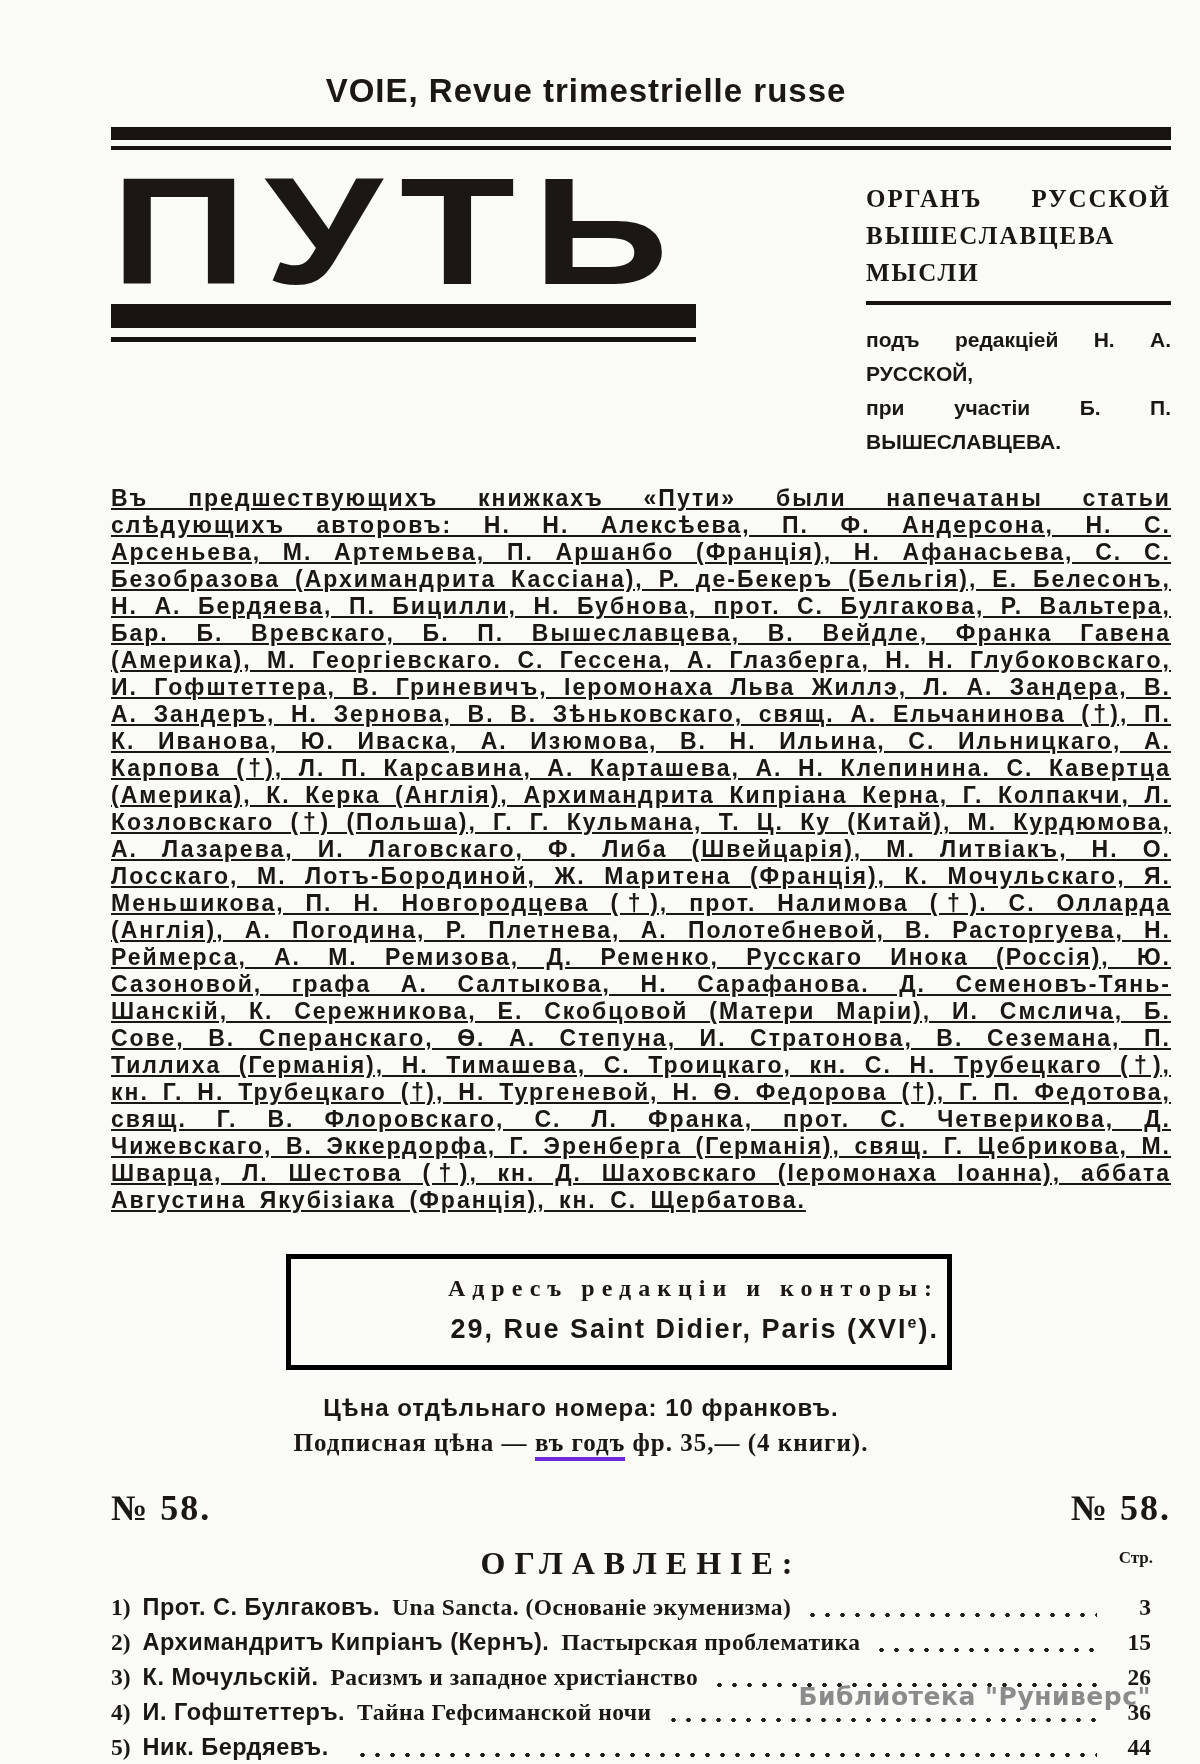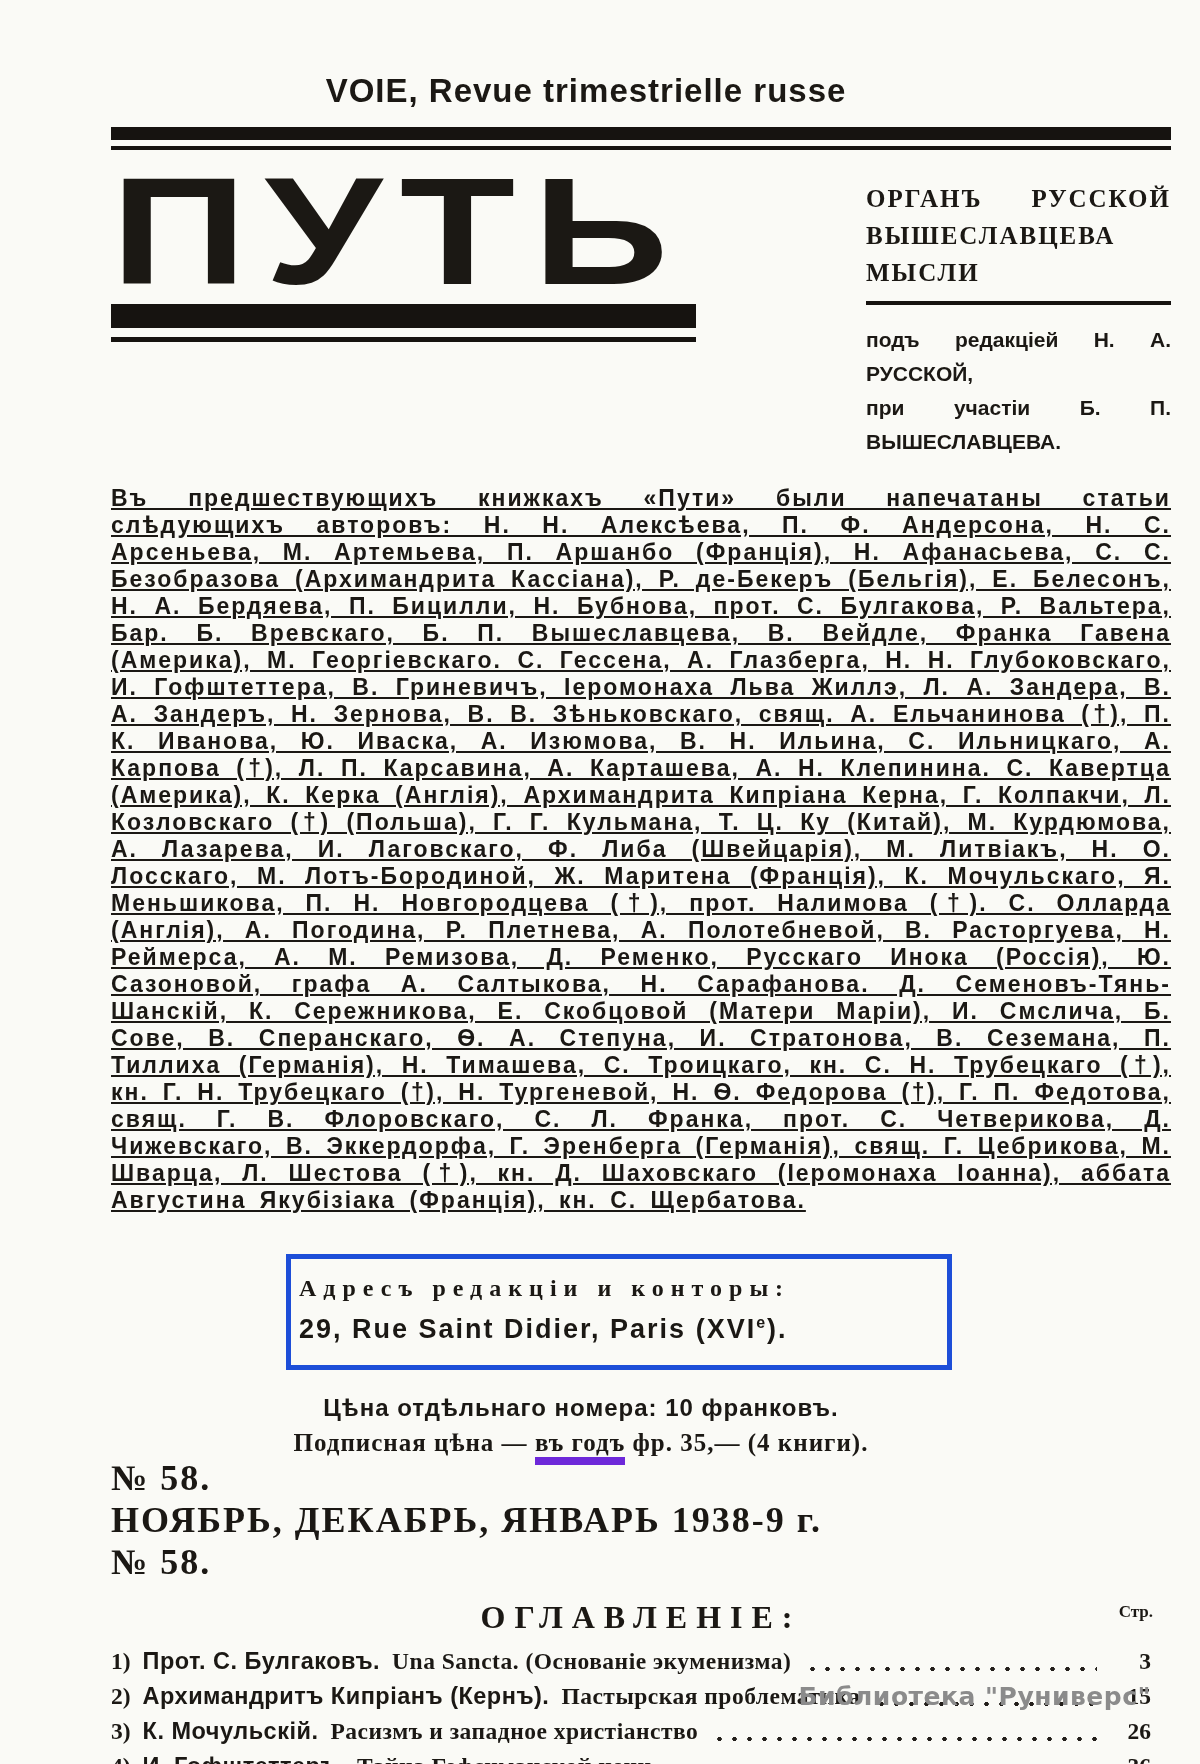--- a/index.html
+++ b/index.html
@@ -59,48 +59,49 @@
     font-weight:700;font-size:23px;line-height:27px;
     letter-spacing:2px;word-spacing:5px;
     text-align:justify;
     text-decoration:underline;
   }
 
   
   .address-box{
     width:640px;
     margin:40px 0 0 175px;
-    border:5px solid #1d4ed8;
+    border:5px solid #000000;
     padding:16px 8px 20px;
-    text-align:left;
+    text-align:right;
   }
   .address-heading{font-size:24px;letter-spacing:7px;font-weight:600;}
   .address-street{
     margin-top:12px;
     font-family:"Liberation Sans", sans-serif;
     font-weight:bold;font-size:27px;letter-spacing:2px;
   }
   .address-street sup{font-size:16px;}
 
   
   .price-single{
     margin-top:24px;text-align:center;position:relative;left:-60px;
     font-family:"Liberation Sans", sans-serif;
     font-weight:bold;font-size:24px;letter-spacing:1px;
   }
   .price-subscription{
     margin-top:7px;text-align:center;position:relative;left:-60px;
     font-size:25px;letter-spacing:1px;font-weight:600;
   }
-  .underlined{border-bottom:8px solid #6d28d9;padding-bottom:1px;}
+  .underlined{border-bottom:4px solid #6d28d9;padding-bottom:1px;}
 
   
   .issue-line{
+    margin-top:30px;
     display:flex;justify-content:space-between;align-items:baseline;
-    font-weight:bold;font-size:36px;letter-spacing:2px;flex-direction:column;
+    font-weight:bold;font-size:36px;letter-spacing:2px;
   }
 
   
   .toc-head{position:relative;margin-top:16px;}
   .toc-title{
     text-align:center;font-size:32px;letter-spacing:9px;font-weight:600;
   }
   .toc-page-col{
     position:absolute;right:18px;top:3px;font-size:17px;font-weight:600;
   }
@@ -161,21 +162,20 @@
     <div class="address-box">
       <div class="address-heading">Адресъ редакціи и конторы:</div>
       <div class="address-street"><span>29, Rue Saint Didier, Paris (XVI</span><sup>e</sup><span>).</span></div>
     </div>
 
     <div class="price-single">Цѣна отдѣльнаго номера: 10 франковъ.</div>
     <div class="price-subscription"><span>Подписная цѣна — </span><span class="underlined">въ годъ</span><span> фр. 35,— (4 книги).</span></div>
 
     <div class="issue-line">
       <span>№ 58.</span>
-      <span>НОЯБРЬ, ДЕКАБРЬ, ЯНВАРЬ 1938-9 г.</span>
       <span>№ 58.</span>
     </div>
 
     <div class="toc-head">
       <div class="toc-title">ОГЛАВЛЕНІЕ:</div>
       <div class="toc-page-col">Стр.</div>
     </div>
 
     <div class="toc">
       <div class="toc-row">

